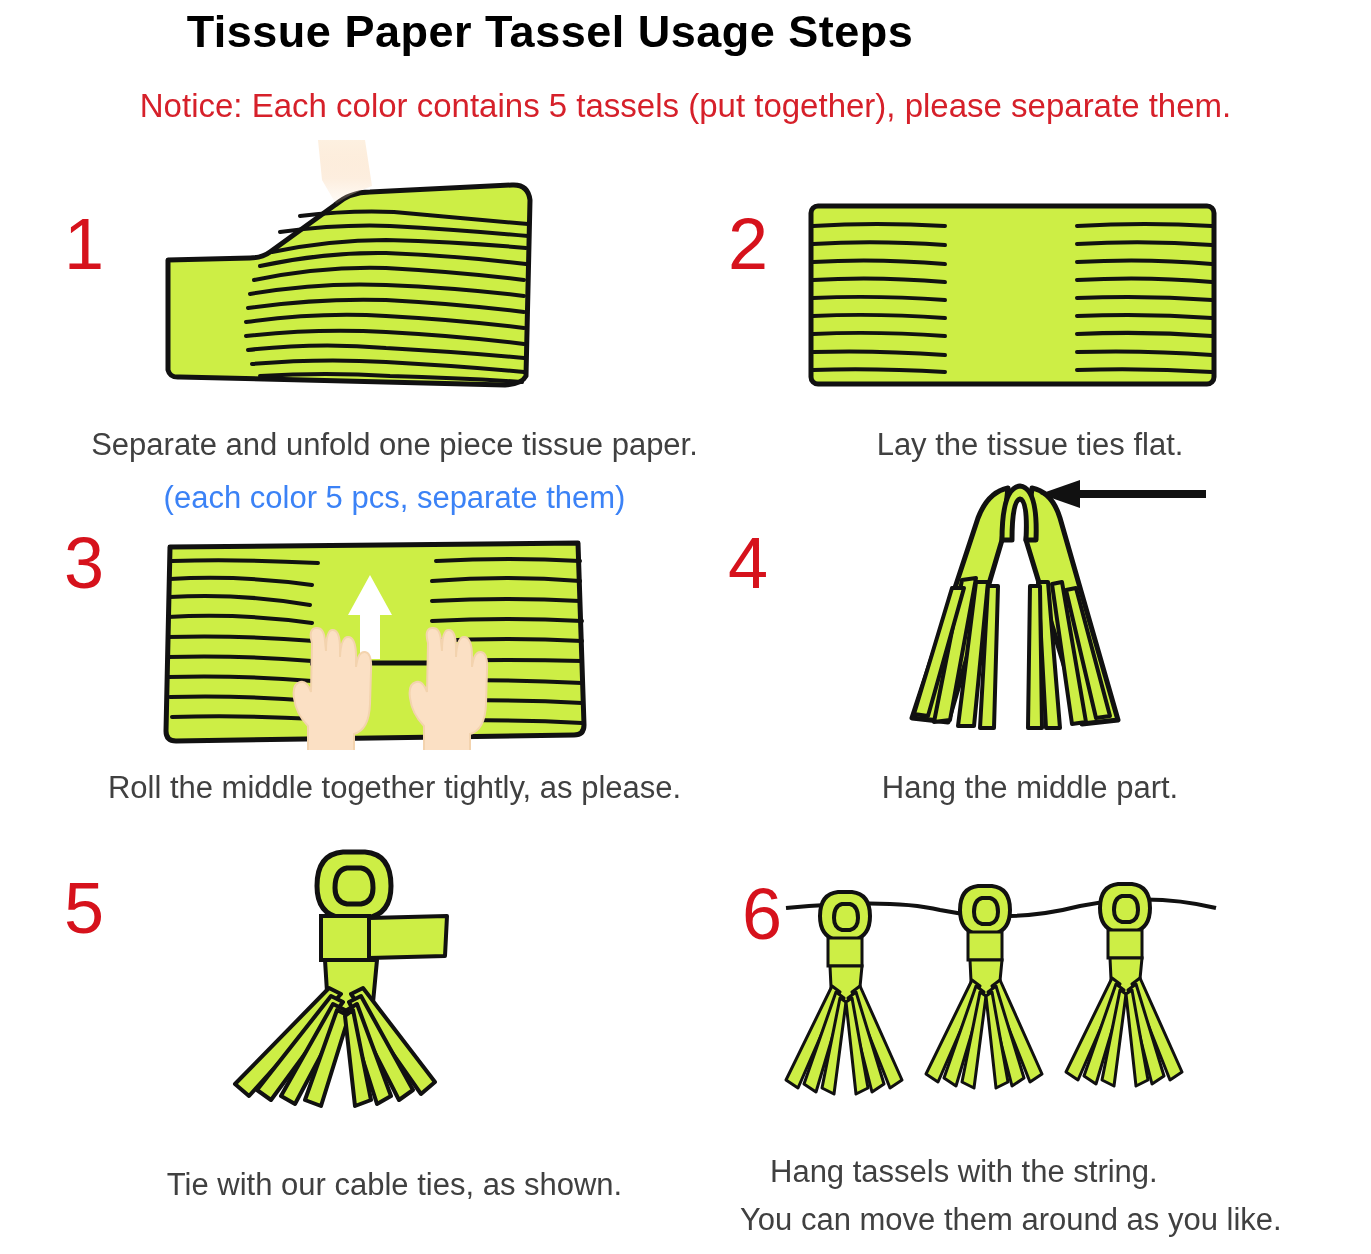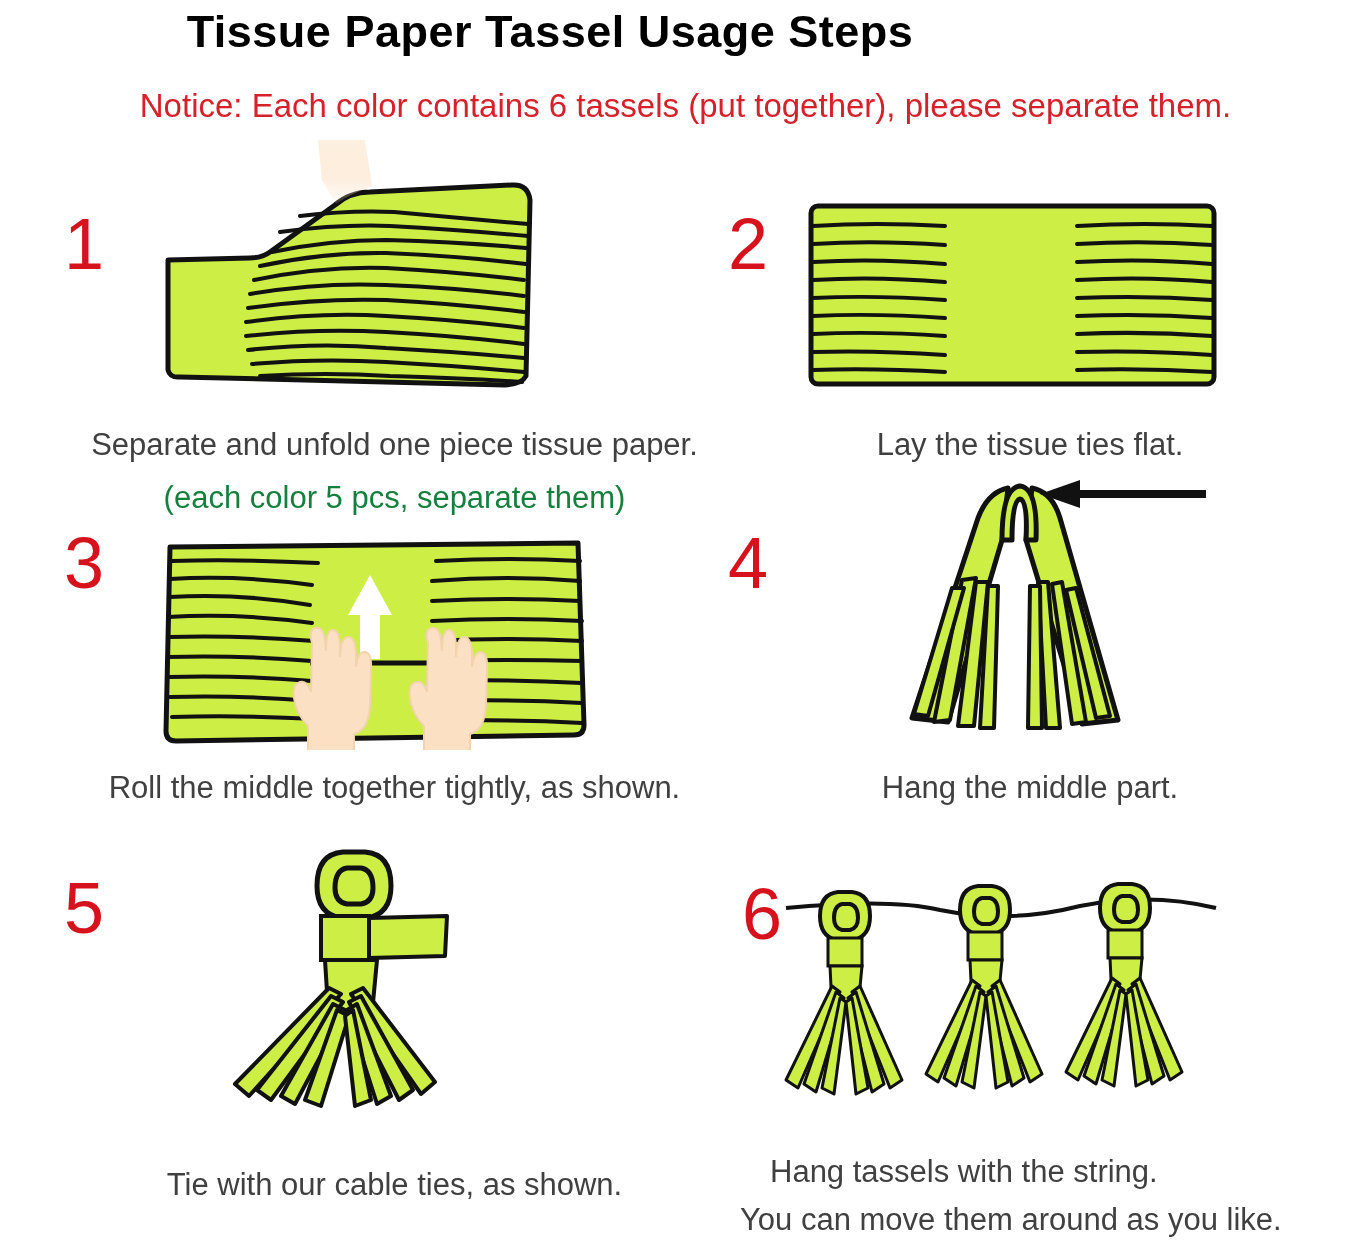--- a/index.html
+++ b/index.html
@@ -57,21 +57,21 @@
   .n6 { left: 742px; top: 878px; }
 
   
   .caption {
     position: absolute;
     font-size: 31px;
     color: #404040;
     line-height: 40px;
     white-space: nowrap;
   }
-  .caption.red { color: #15803d; }
+  .caption.red { color: #3b82f6; }
 
   .cap-1  { top: 425px;  left: 22px;  width: 745px; text-align: center; }
   .cap-1b { top: 478px;  left: 22px;  width: 745px; text-align: center; }
   .cap-2  { top: 425px;  left: 770px; width: 520px; text-align: center; }
   .cap-3  { top: 768px;  left: 22px;  width: 745px; text-align: center; }
   .cap-4  { top: 768px;  left: 770px; width: 520px; text-align: center; }
   .cap-5  { top: 1152px; left: 22px;  width: 745px; text-align: center; margin-top: 13px; }
   .cap-6  { top: 1152px; left: 770px; width: 560px; text-align: left; }
   .cap-6b { top: 1200px; left: 740px; width: 620px; }
 
@@ -81,21 +81,21 @@
   .fig-2 { left: 805px; top: 200px;  width: 415px; height: 190px; }
   .fig-3 { left: 160px; top: 535px;  width: 430px; height: 215px; }
   .fig-4 { left: 890px; top: 470px;  width: 320px; height: 275px; }
   .fig-5 { left: 195px; top: 838px;  width: 380px; height: 285px; }
   .fig-6 { left: 780px; top: 880px;  width: 440px; height: 240px; }
 </style>
 </head>
 <body>
 
 <div class="page-title">Tissue Paper Tassel Usage Steps</div>
-<div class="notice">Notice:  Each color contains 6 tassels (put together), please separate them.</div>
+<div class="notice">Notice:  Each color contains 5 tassels (put together), please separate them.</div>
 
 <div class="step-num n1">1</div>
 
 <svg class="fig fig-1" viewBox="0 0 420 260">
   <defs>
     <linearGradient id="handFade1" x1="0" y1="0" x2="0" y2="1">
       <stop offset="0%" stop-color="#fdf0e0" stop-opacity="0.98"></stop>
       <stop offset="60%" stop-color="#fbe0c4" stop-opacity="0.55"></stop>
       <stop offset="100%" stop-color="#fbe0c4" stop-opacity="0.12"></stop>
     </linearGradient>
@@ -229,21 +229,21 @@
     <path d="M176,120 L206,248 L220,246 L186,118 Z"></path>
     <path d="M140,116 L138,258 L152,258 L150,116 Z"></path>
   </g>
 
   <g>
     <path d="M150,24 L190,10 L190,38 Z" fill="#111111"></path>
     <rect x="188" y="20" width="128" height="8" fill="#111111"></rect>
   </g>
 </svg>
 
-<div class="caption cap-3">Roll the middle together tightly, as shown.</div>
+<div class="caption cap-3">Roll the middle together tightly, as please.</div>
 <div class="caption cap-4">Hang the middle part.</div>
 
 <div class="step-num n5">5</div>
 
 <svg class="fig fig-5" viewBox="0 0 380 285">
 
   <path d="M148,14 Q122,16 122,48 Q122,76 146,80 L172,80 Q196,76 196,48 Q196,16 170,14 Z
            M152,30 Q140,32 140,50 Q140,64 152,66 L166,66 Q178,64 178,50 Q178,32 166,30 Z" fill="#cdee45" stroke="#111111" stroke-width="5" stroke-linejoin="round"></path>
 
   <rect x="126" y="78" width="48" height="44" fill="#cdee45" stroke="#111111" stroke-width="4"></rect>

